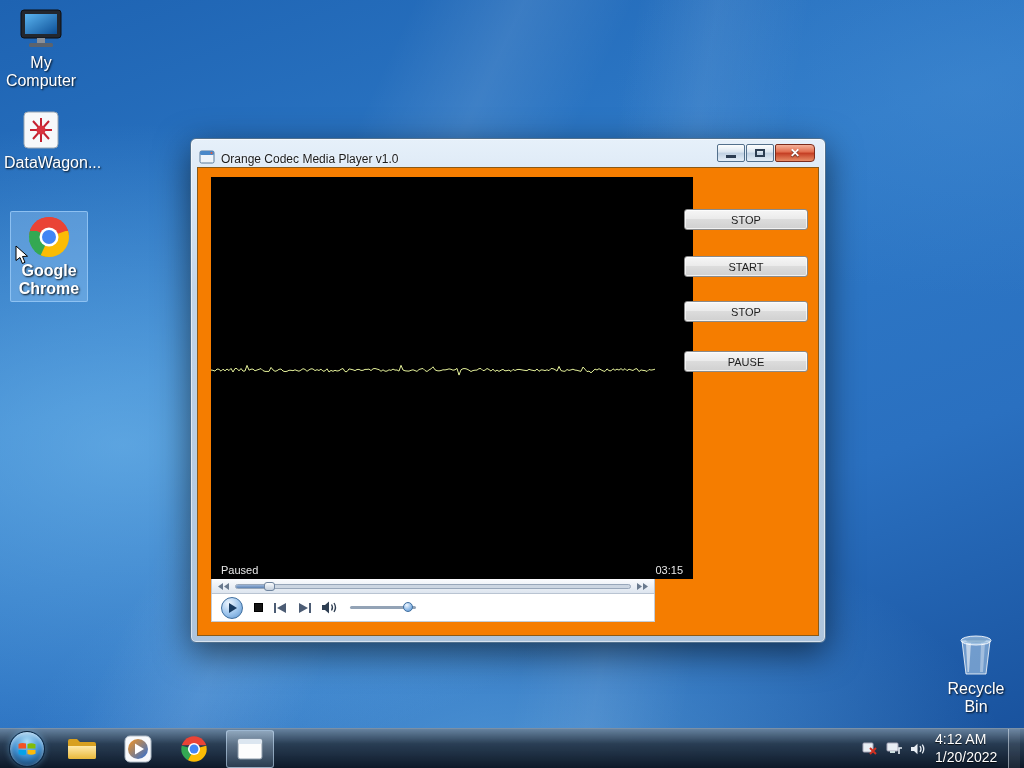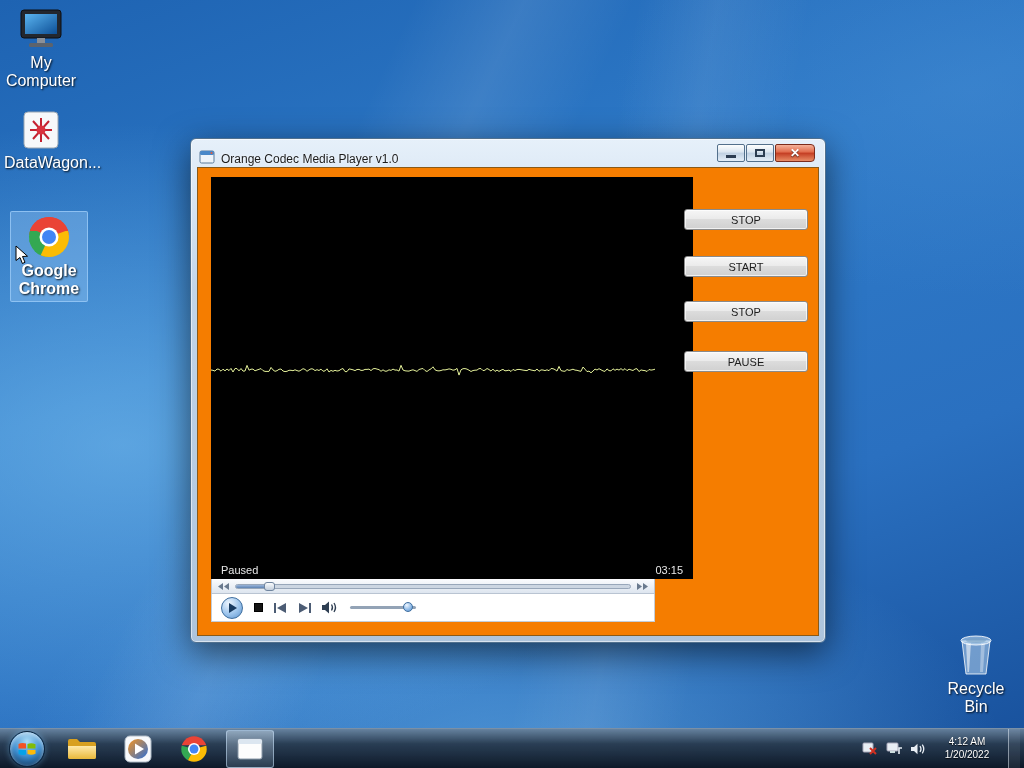--- a/index.html
+++ b/index.html
@@ -80,21 +80,21 @@
     border-top:1px solid rgba(170,195,220,.7); }
   .start-zone { width:54px; height:40px; display:flex; align-items:center; justify-content:center; }
   .orb { width:36px; height:36px; border-radius:50%; display:flex; align-items:center; justify-content:center;
     background:radial-gradient(circle at 50% 28%, #aadcf8, #3e8ed0 48%, #123d68 85%);
     border:1px solid #0b2540; box-shadow:inset 0 2px 5px rgba(255,255,255,.7), 0 0 6px rgba(120,200,255,.4); }
   .tb-icon { width:56px; height:40px; display:flex; align-items:center; justify-content:center; }
   .task-btn { width:48px; height:38px; margin-left:4px; display:flex; align-items:center; justify-content:center;
     background:linear-gradient(rgba(215,232,248,.40), rgba(130,160,190,.25));
     border:1px solid rgba(200,225,250,.55); border-radius:3px; }
   .tray { margin-left:auto; display:flex; align-items:center; gap:9px; padding-right:4px; color:#fff; }
-  .tray-clock { font-size:10px; line-height:1.25; text-align:center; width:64px; text-shadow:0 1px 1px rgba(0,0,0,.8); }
+  .tray-clock { font-size:14px; line-height:1.25; width:64px; text-shadow:0 1px 1px rgba(0,0,0,.8); }
   .show-desktop { width:12px; height:40px; border-left:1px solid rgba(230,240,250,.5); background:rgba(255,255,255,.07); }
 
   .cursor { position:absolute; left:15px; top:245px; }
 </style>
 </head>
 <body>
 
 <div id="desktop">
 
   <div class="desk-icon" style="left:2px; top:6px;">

